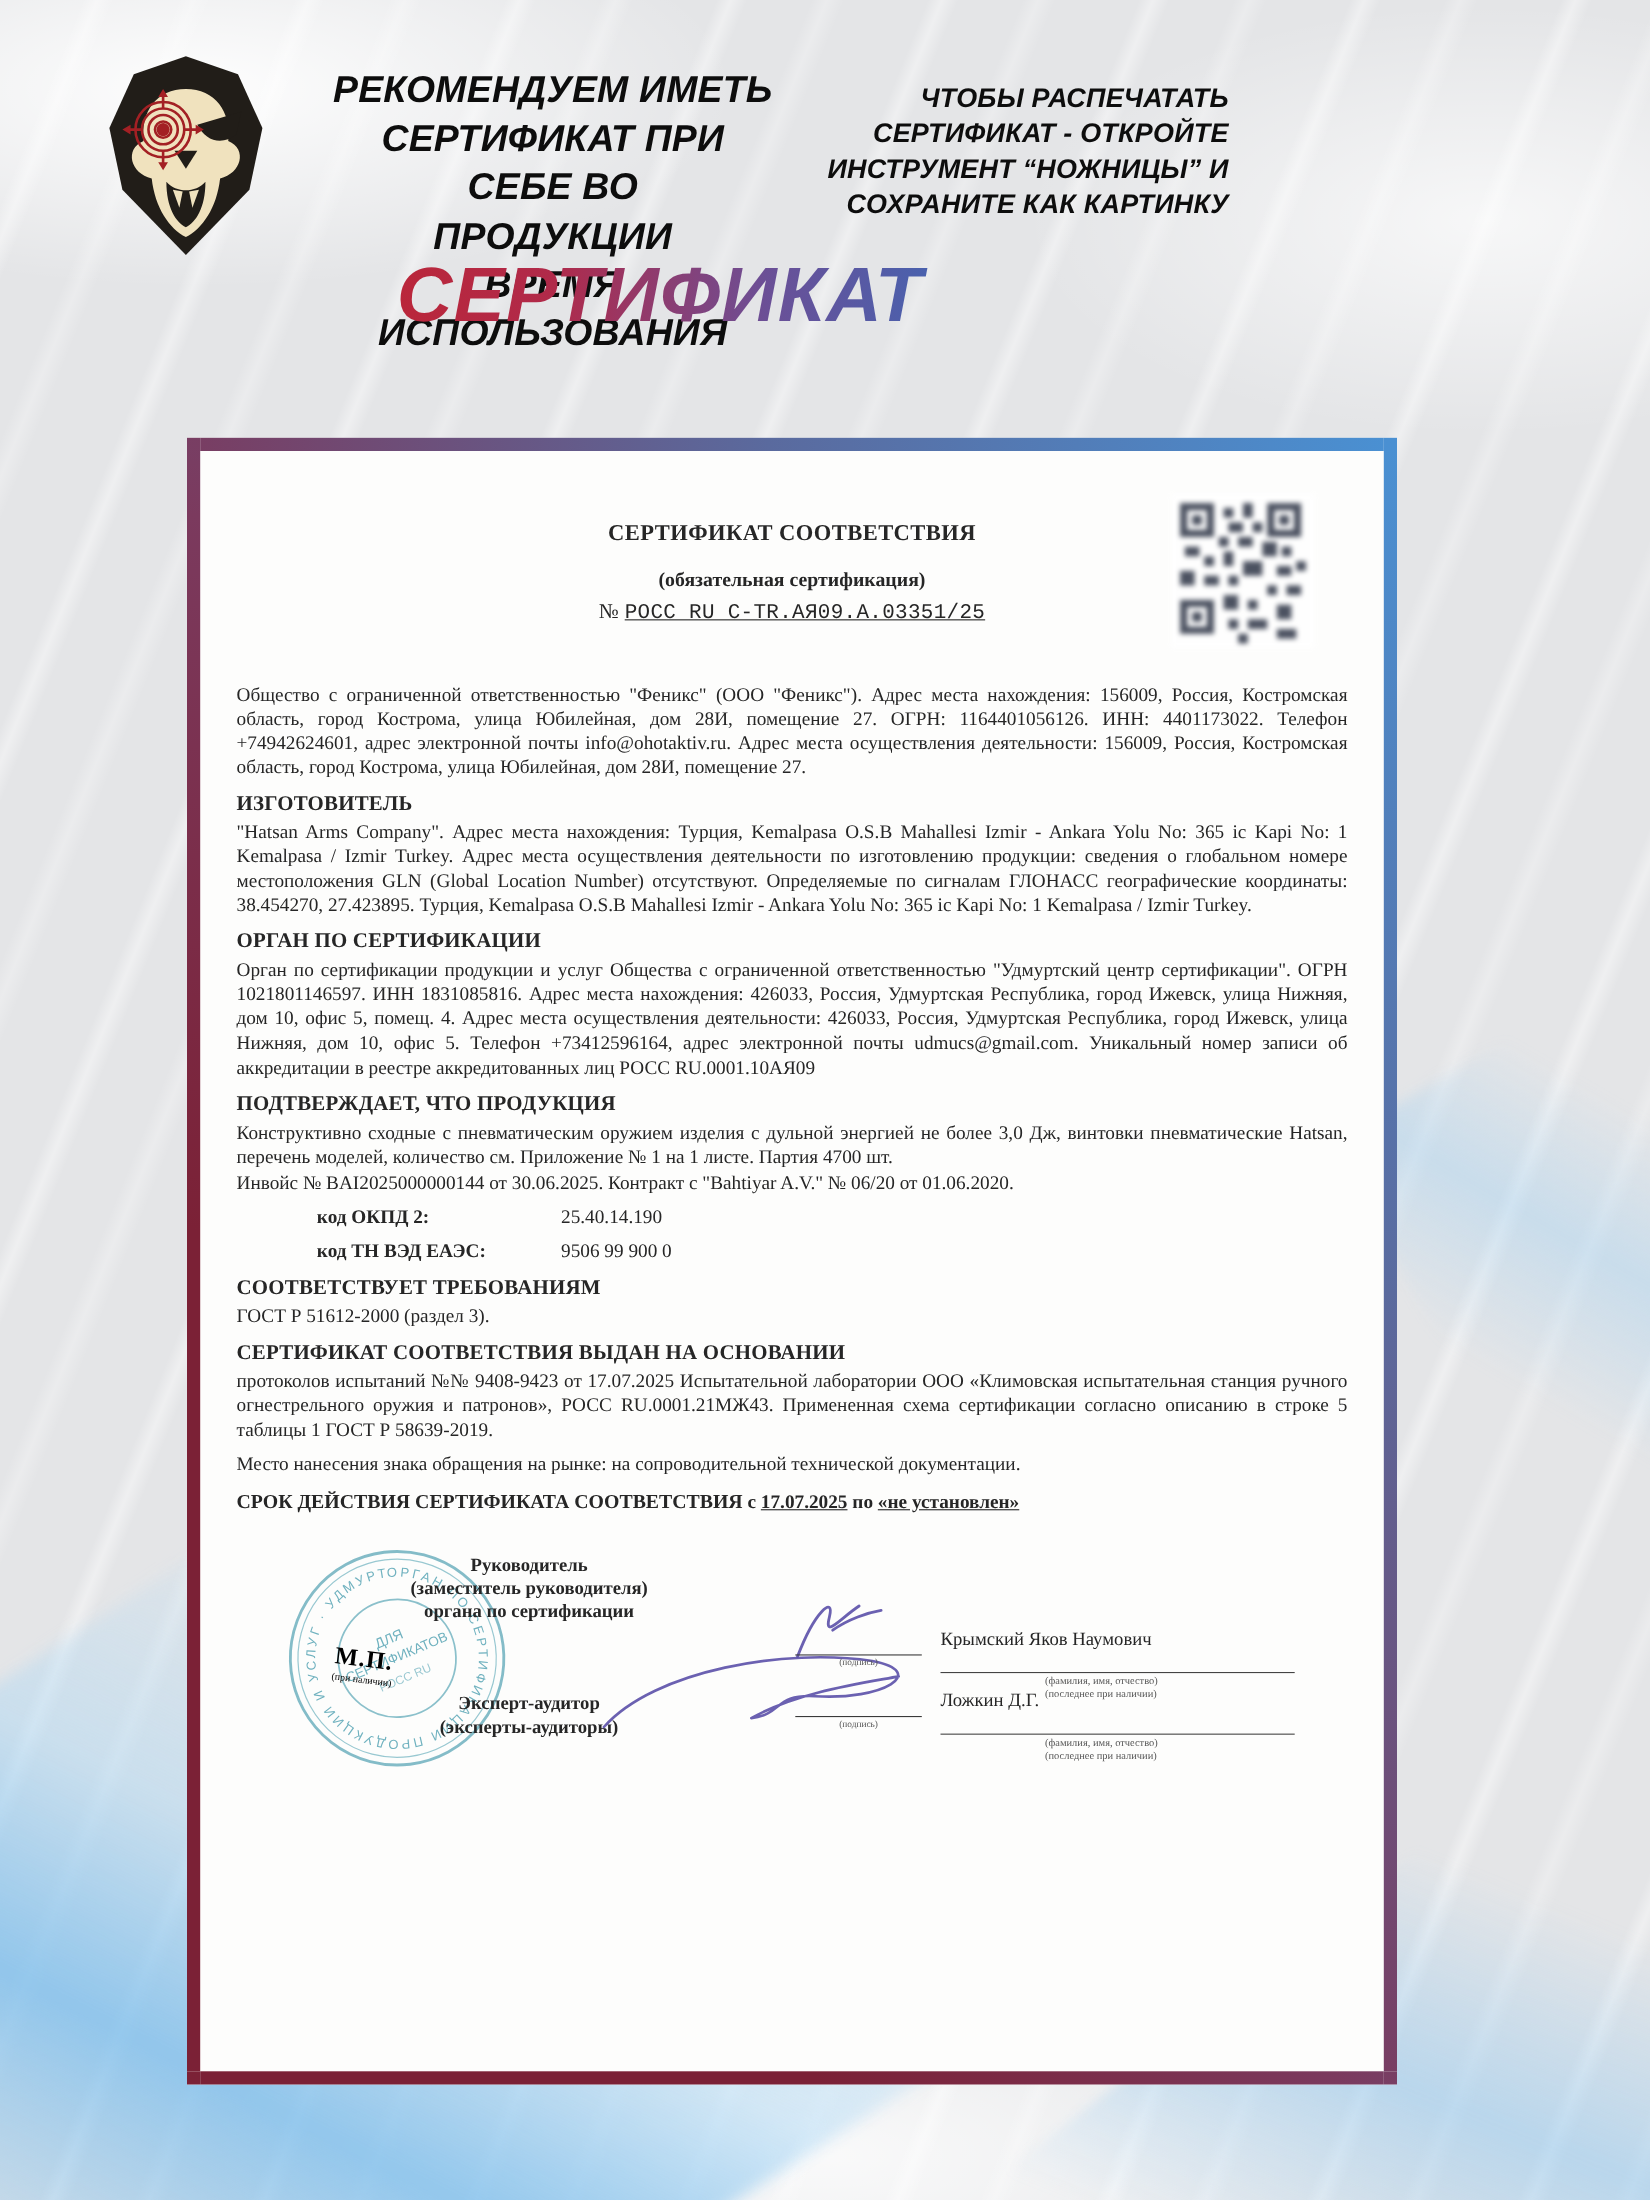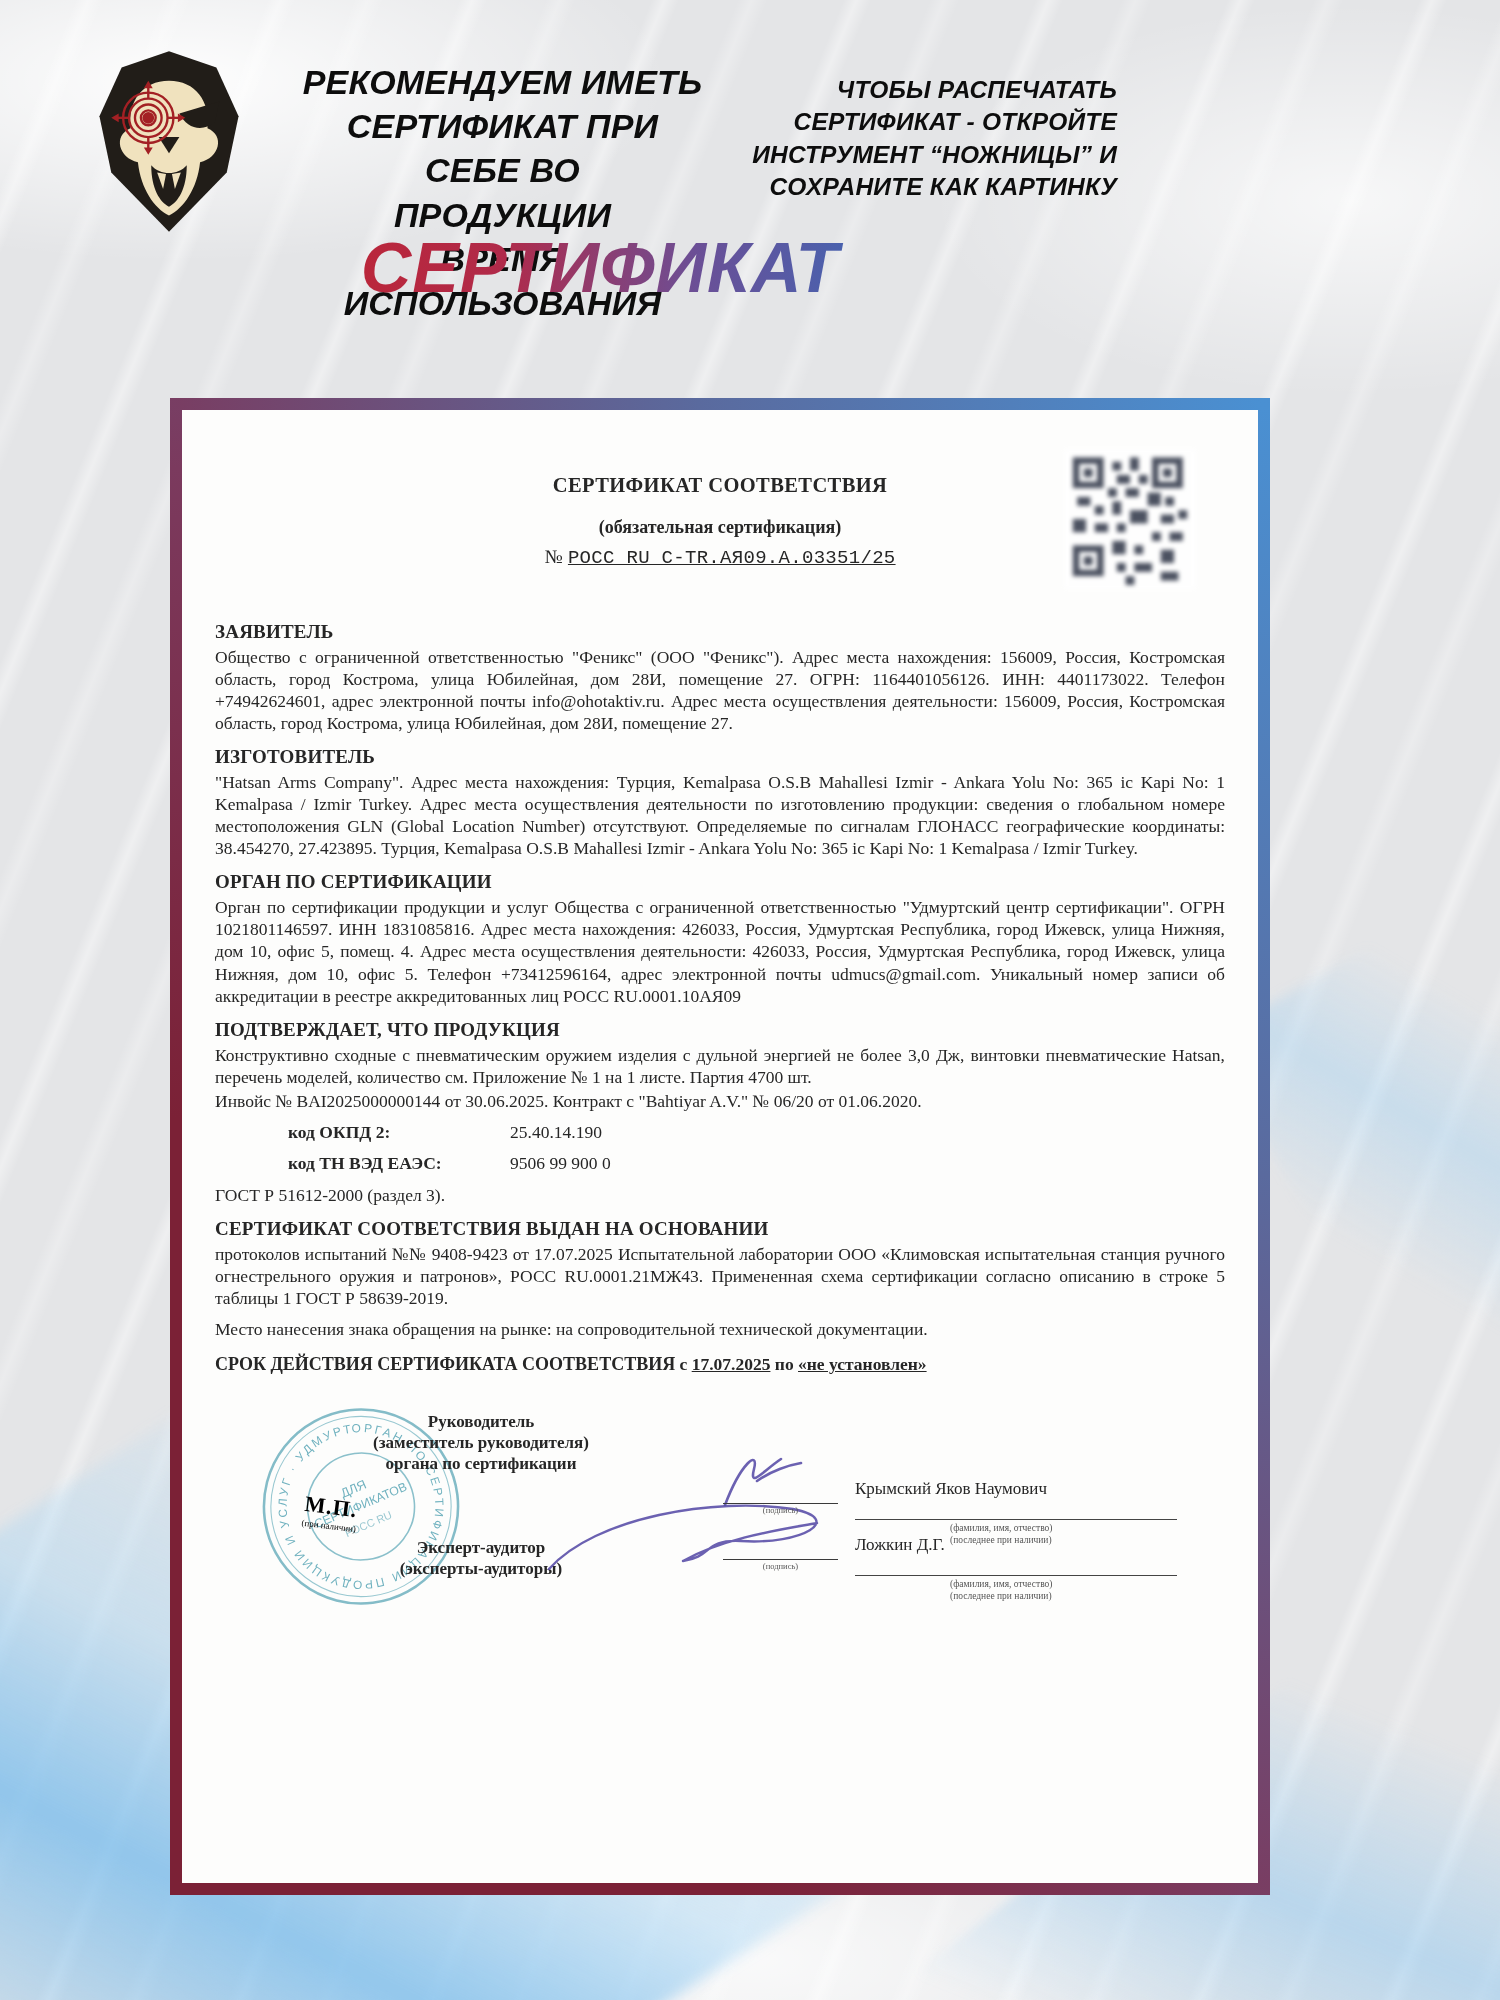--- a/index.html
+++ b/index.html
@@ -201,21 +201,20 @@
       <div class="doc-head">
         <div class="doc-title">СЕРТИФИКАТ СООТВЕТСТВИЯ</div>
         <div class="doc-sub">(обязательная сертификация)</div>
         <div class="doc-number">
           <span>№</span>
           <span class="num">РОСС RU C-TR.АЯ09.А.03351/25</span>
         </div>
       </div>
 
       <div>
-        <div class="sec-title">ЗАЯВИТЕЛЬ</div>
         <p class="sec-body">Общество с ограниченной ответственностью "Феникс" (ООО "Феникс"). Адрес места нахождения: 156009, Россия, Костромская область, город Кострома, улица Юбилейная, дом 28И, помещение 27. ОГРН: 1164401056126. ИНН: 4401173022. Телефон +74942624601, адрес электронной почты info@ohotaktiv.ru. Адрес места осуществления деятельности: 156009, Россия, Костромская область, город Кострома, улица Юбилейная, дом 28И, помещение 27.</p>
       </div>
 
       <div>
         <div class="sec-title">ИЗГОТОВИТЕЛЬ</div>
         <p class="sec-body">"Hatsan Arms Company". Адрес места нахождения: Турция, Kemalpasa O.S.B Mahallesi Izmir - Ankara Yolu No: 365 ic Kapi No: 1 Kemalpasa / Izmir Turkey. Адрес места осуществления деятельности по изготовлению продукции: сведения о глобальном номере местоположения GLN (Global Location Number) отсутствуют. Определяемые по сигналам ГЛОНАСС географические координаты: 38.454270, 27.423895. Турция, Kemalpasa O.S.B Mahallesi Izmir - Ankara Yolu No: 365 ic Kapi No: 1 Kemalpasa / Izmir Turkey.</p>
       </div>
 
       <div>
         <div class="sec-title">ОРГАН ПО СЕРТИФИКАЦИИ</div>
@@ -231,20 +230,21 @@
       <div class="code-row">
         <span class="code-label">код ОКПД 2:</span>
         <span class="code-value">25.40.14.190</span>
       </div>
       <div class="code-row">
         <span class="code-label">код ТН ВЭД ЕАЭС:</span>
         <span class="code-value">9506 99 900 0</span>
       </div>
 
       <div style="margin-top:10px;">
+        <div class="sec-title">СООТВЕТСТВУЕТ ТРЕБОВАНИЯМ</div>
         <p class="sec-body">ГОСТ Р 51612-2000 (раздел 3).</p>
       </div>
 
       <div>
         <div class="sec-title">СЕРТИФИКАТ СООТВЕТСТВИЯ ВЫДАН НА ОСНОВАНИИ</div>
         <p class="sec-body">протоколов испытаний №№ 9408-9423 от 17.07.2025 Испытательной лаборатории ООО «Климовская испытательная станция ручного огнестрельного оружия и патронов», РОСС RU.0001.21МЖ43. Примененная схема сертификации согласно описанию в строке 5 таблицы 1 ГОСТ Р 58639-2019.</p>
       </div>
 
       <div>
         <p class="sec-body">Место нанесения знака обращения на рынке: на сопроводительной технической документации.</p>

